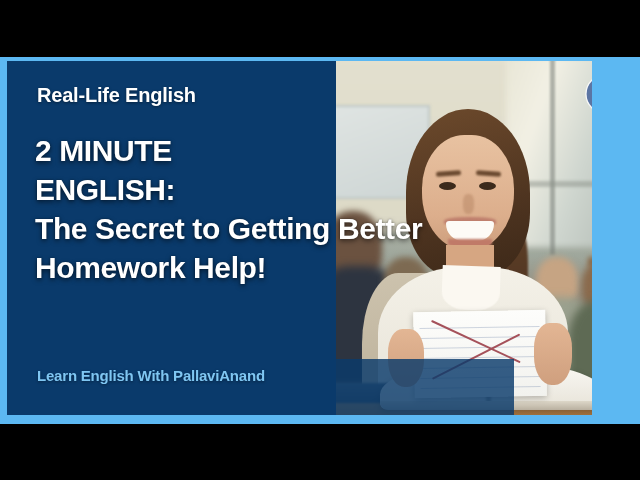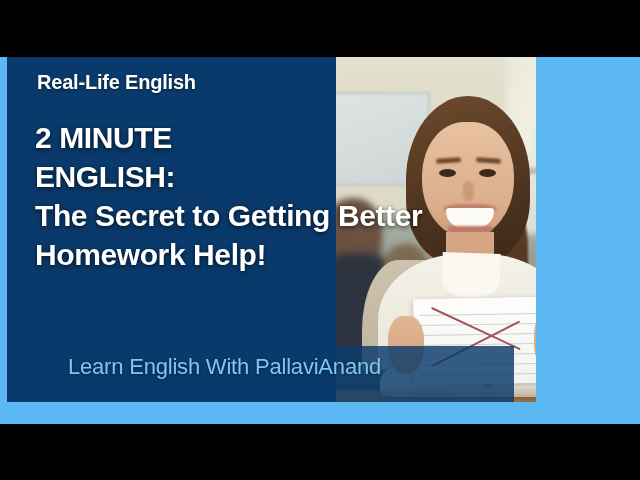--- a/index.html
+++ b/index.html
@@ -7,21 +7,21 @@
 
   #stage{position:relative;width:640px;height:480px;background:#000;}
 
   
   #frame{
     position:absolute;left:0;top:57px;width:640px;height:367px;
     background:#5cb8f2;
   }
   
   #content{
-    position:absolute;left:7px;top:48px;width:529px;height:354px;
+    position:absolute;left:7px;top:61px;width:585px;height:354px;
     overflow:hidden;background:#0a3a6b;
   }
 
   
   #photo{
     position:absolute;left:329px;top:0;width:304px;height:354px;
     overflow:hidden;
     background:
       linear-gradient(180deg,#d7d3c0 0%,#cfcbb6 28%,#b9bcae 40%,#9fa79c 55%,#8d8272 70%,#b08c5e 84%,#c79a63 100%);
   }
@@ -141,24 +141,23 @@
   #title{
     position:absolute;left:28px;top:70px;width:600px;
     font-size:30px;font-weight:700;line-height:1.30;color:#ffffff;
     letter-spacing:-0.4px;
     text-shadow:0 2px 5px rgba(0,0,0,.55), 0 0 2px rgba(0,0,0,.35);
     white-space:pre-line;
   }
 
   #banner{
     position:absolute;left:30px;top:306px;
-    font-size:22px;font-weight:400;color:#7fc6f2;letter-spacing:-0.2px;
+    font-size:15px;font-weight:700;color:#7fc6f2;letter-spacing:-0.2px;
     text-shadow:0 1px 3px rgba(0,0,0,.4);
     z-index:5;
-    margin-left:31px;
   }
 
   .bar{position:absolute;left:0;width:640px;background:#000;}
   #bar-top{top:0;height:57px;}
   #bar-bottom{top:424px;height:56px;}
 </style>
 </head>
 <body>
 
 <div id="stage">

